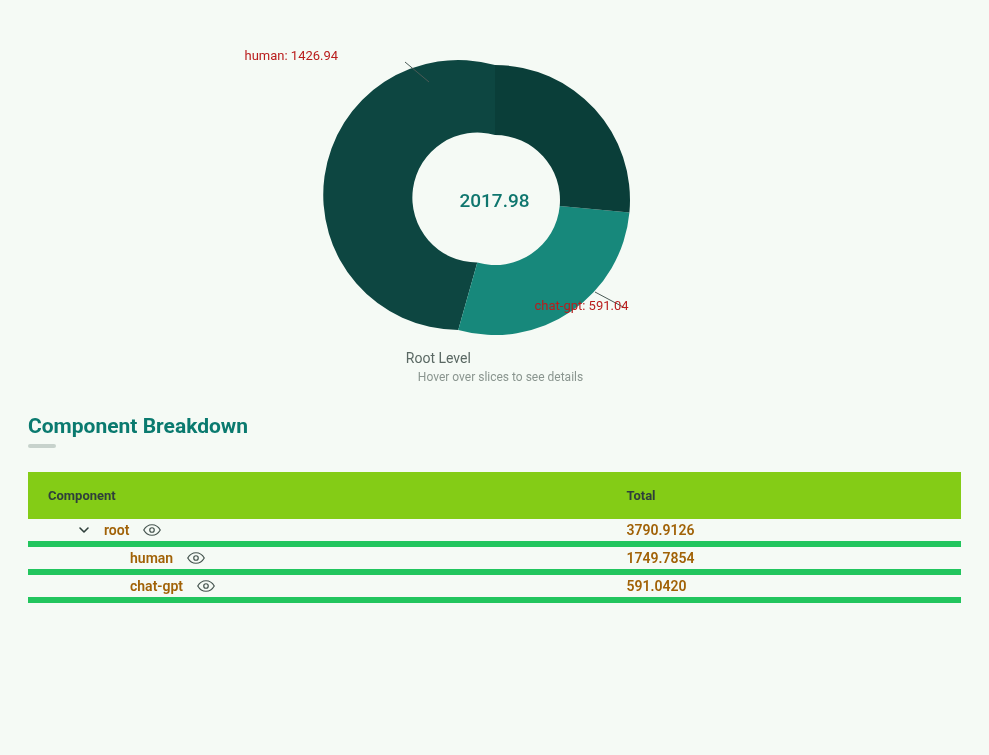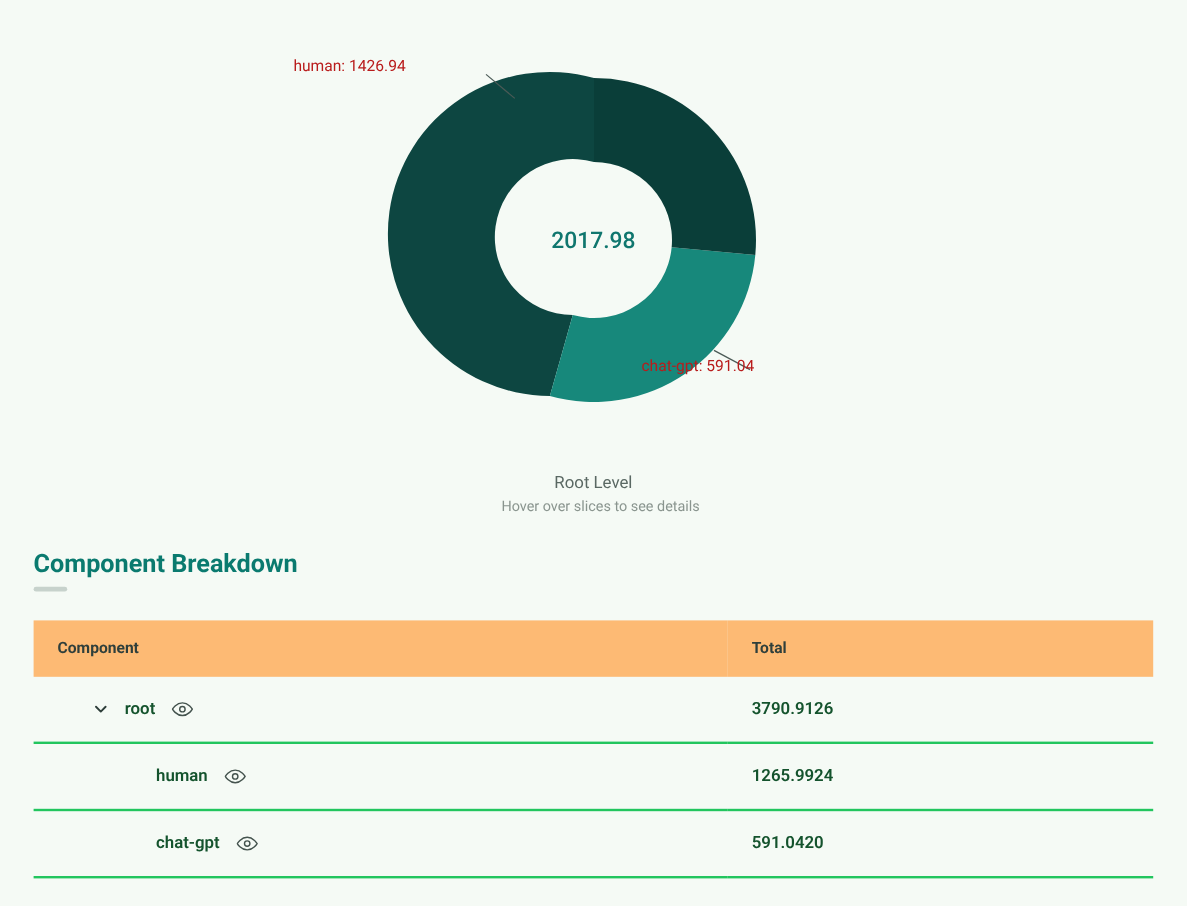--- a/index.html
+++ b/index.html
@@ -38,21 +38,21 @@
     pointer-events: none;
   }
   .chart-label {
     position: absolute;
     font-size: 13px;
     color: #b91c1c;
     white-space: nowrap;
   }
   .lbl-human { left: -50px; top: -2px; }
   .lbl-chatgpt { left: 240px; top: 248px; }
-  .caption { margin-top: 45px; text-align: center; }
+  .caption { }
   .caption-main { font-size: 14px; color: #5a6863; }
   .caption-sub { font-size: 12px; color: #8a958f; margin-top: 4px; padding-left: 12px; }
   .section {
     padding: 0 28px;
     margin-top: 30px;
   }
   .section-title {
     font-size: 21px;
     font-weight: 700;
     color: #0a7a6f;
@@ -64,31 +64,31 @@
     background: #c7d2cc;
     border-radius: 2px;
     margin-bottom: 24px;
   }
   table.breakdown {
     width: 100%;
     border-collapse: collapse;
     font-size: 14px;
   }
   table.breakdown thead th {
-    background: #fdba74;
+    background: #84cc16;
     color: #2f3f3b;
     font-weight: 700;
     text-align: left;
     padding: 16px 20px;
     font-size: 13px;
   }
   table.breakdown td {
-    padding: 18px 20px;
-    border-bottom: 2px solid #22c55e;
-    color: #14532d;
+    padding: 2px 20px;
+    border-bottom: 6px solid #22c55e;
+    color: #a16207;
     font-weight: 600;
     font-size: 14px;
   }
   .row-cell { display: flex; align-items: center; gap: 14px; }
   .indent-1 { padding-left: 30px; }
   .indent-2 { padding-left: 82px; text-align: center; }
   .chev {
     width: 12px; height: 12px;
     display: inline-flex; align-items: center; justify-content: center;
   }
@@ -166,21 +166,21 @@
           <div class="row-cell indent-2">
             <span>human</span>
             <span class="eye">
               <svg width="18" height="18" viewBox="0 0 24 24">
                   <path d="M1 12s4-7 11-7 11 7 11 7-4 7-11 7S1 12 1 12z" fill="none" stroke="#44534e" stroke-width="1.6"></path>
                   <circle cx="12" cy="12" r="3" fill="none" stroke="#44534e" stroke-width="1.6"></circle>
                 </svg>
             </span>
           </div>
         </td>
-        <td>1265.9924</td>
+        <td>1749.7854</td>
       </tr>
       <tr>
         <td>
           <div class="row-cell indent-2">
             <span>chat-gpt</span>
             <span class="eye">
               <svg width="18" height="18" viewBox="0 0 24 24">
                   <path d="M1 12s4-7 11-7 11 7 11 7-4 7-11 7S1 12 1 12z" fill="none" stroke="#44534e" stroke-width="1.6"></path>
                   <circle cx="12" cy="12" r="3" fill="none" stroke="#44534e" stroke-width="1.6"></circle>
                 </svg>

